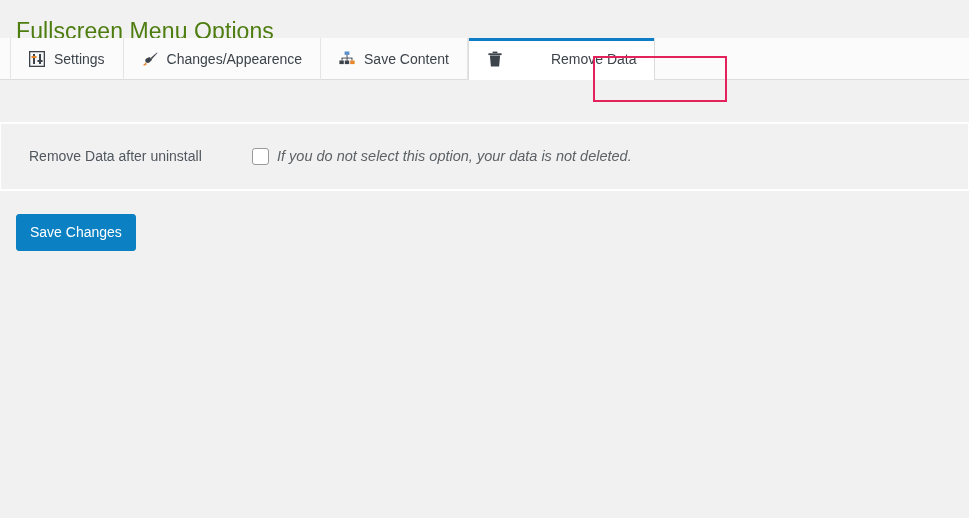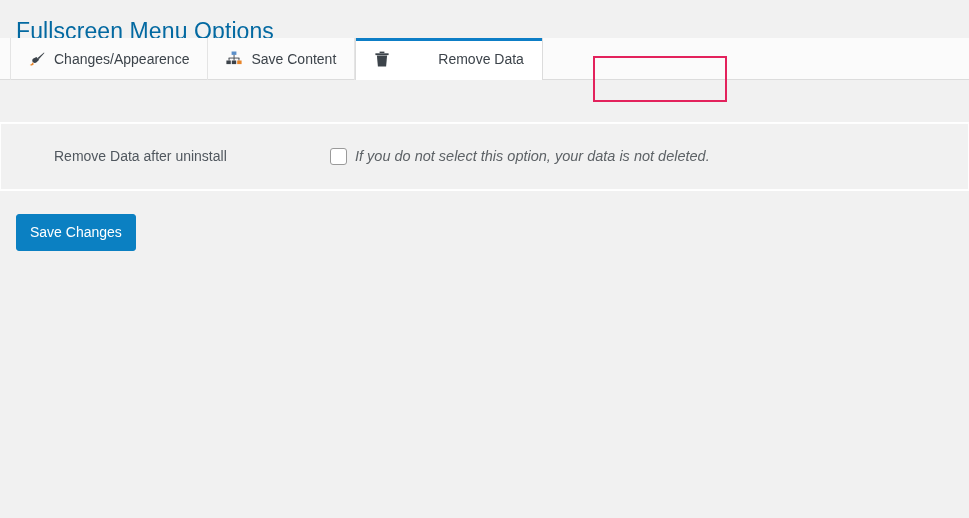--- a/index.html
+++ b/index.html
@@ -25,21 +25,21 @@
 
   
   .page-header {
     padding: 17px 0 0 16px;
     height: 38px;
     box-sizing: border-box;
   }
   .page-title {
     font-size: 23px;
     font-weight: 400;
-    color: #0369a1;
+    color: #4d7c0f;
     line-height: 1.3;
     margin: 0;
     letter-spacing: 0.1px;
   }
 
   
   .nav-tab-wrapper {
     position: relative;
     background: #fbfbfb;
     border-bottom: 1px solid #dcdcdc;
@@ -124,32 +124,30 @@
     align-items: center;
   }
   .form-row {
     display: flex;
     align-items: center;
     width: 100%;
   }
   .form-label {
     width: 252px;
     flex: 0 0 252px;
-    padding-left: 16px;
+    padding-left: 29px;
     box-sizing: border-box;
     font-size: 14px;
     color: #50575e;
     line-height: 1.3;
-    margin-left: 38px;
   }
   .form-field {
     display: flex;
     align-items: center;
     gap: 8px;
-    margin-left: 40px;
   }
   .checkbox {
     appearance: none;
     -webkit-appearance: none;
     width: 17px;
     height: 17px;
     flex: 0 0 17px;
     margin: 0;
     border: 1px solid #9a9a9a;
     border-radius: 3px;
@@ -185,20 +183,32 @@
 <body>
 
 <div class="page">
 
   <div class="page-header">
     <h1 class="page-title">Fullscreen Menu Options</h1>
   </div>
 
   <div class="nav-tab-wrapper">
 
+    <a class="nav-tab">
+      <span class="tab-icon">
+        <svg viewBox="0 0 16 16" width="16" height="16" aria-hidden="true">
+          <rect x="0.5" y="0.5" width="15" height="15" fill="#f7f7f7" stroke="#3c434a" stroke-width="1.6"></rect>
+          <rect x="4" y="3" width="2" height="10" fill="#3c434a"></rect>
+          <rect x="10" y="3" width="2" height="10" fill="#3c434a"></rect>
+          <rect x="2.5" y="5" width="5" height="2" fill="#e8852a"></rect>
+          <rect x="8.5" y="9" width="5" height="2" fill="#3c434a"></rect>
+        </svg>
+      </span>
+      <span class="tab-label">Settings</span>
+    </a>
 
     <a class="nav-tab">
       <span class="tab-icon">
         <svg viewBox="0 0 16 16" width="16" height="16" aria-hidden="true">
           <path d="M15 1.4 L8.6 7.0 L9.8 8.3 L15.4 2.0 Z" fill="#3c434a"></path>
           <path d="M7.4 6.0 L10.2 8.8 L7.6 11.3 C6.6 12.3 5.0 12.3 4.0 11.3 C3.0 10.3 3.0 8.8 4.0 7.8 Z" fill="#3c434a"></path>
           <path d="M3.6 11.2 C3.0 12.6 2.2 13.5 0.7 14.0 C2.3 14.8 4.0 14.3 4.8 12.9 Z" fill="#e8852a"></path>
         </svg>
       </span>
       <span class="tab-label">Changes/Appearence</span>

